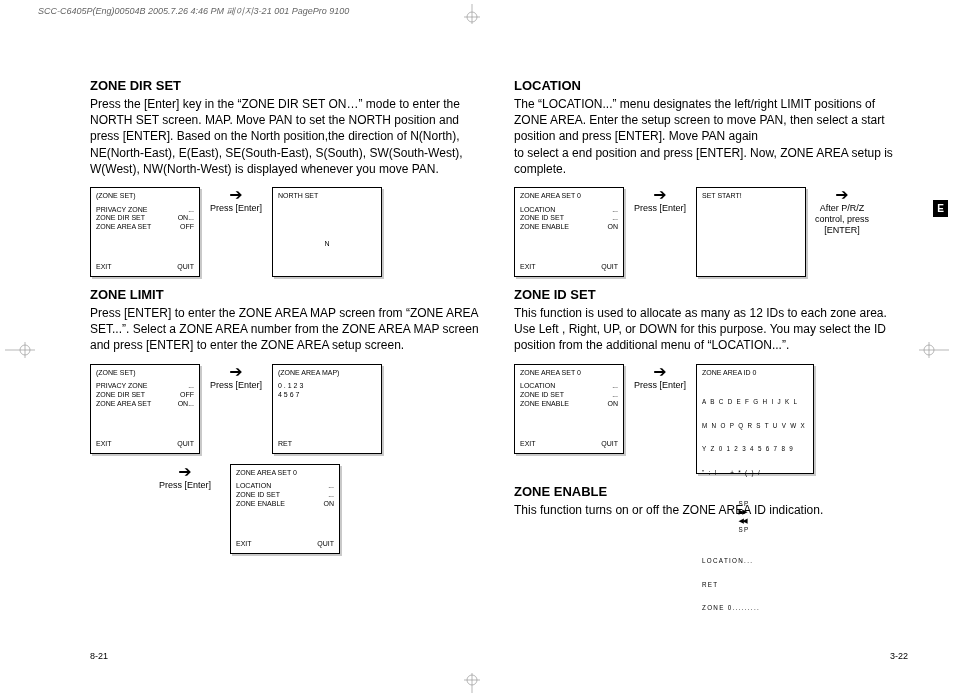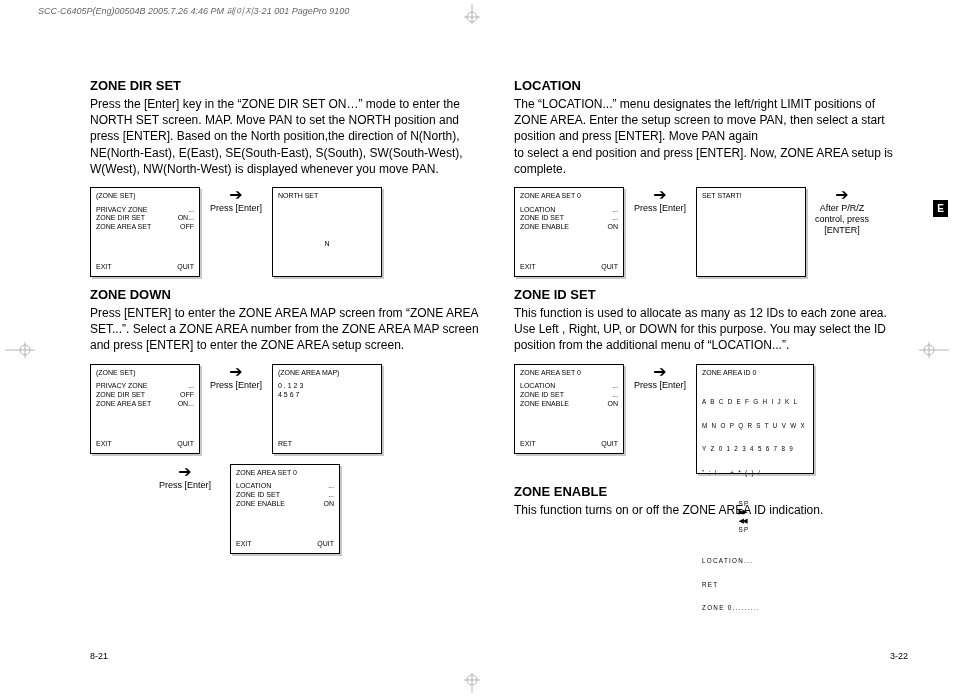--- a/index.html
+++ b/index.html
@@ -149,21 +149,21 @@
     <div class="osd-box">
       <div class="osd-top">
         <div class="osd-hdr">NORTH SET</div>
       </div>
       <div class="centered-mid">
           <span>N</span>
         </div>
     </div>
   </div>
 
-  <div class="section-title">ZONE DOWN</div>
+  <div class="section-title">ZONE LIMIT</div>
   <div class="section-body">Press [ENTER] to enter the ZONE AREA MAP screen from “ZONE AREA SET...”. Select a ZONE AREA number from the ZONE AREA MAP screen and press [ENTER] to enter the ZONE AREA setup screen.</div>
 
   <div class="row">
     <div class="osd-box">
       <div class="osd-top">
         <div class="osd-hdr">(ZONE SET)</div>
         <div class="osd-mid">
           <div class="kv">
               <span>PRIVACY ZONE</span>
               <span>...</span>

